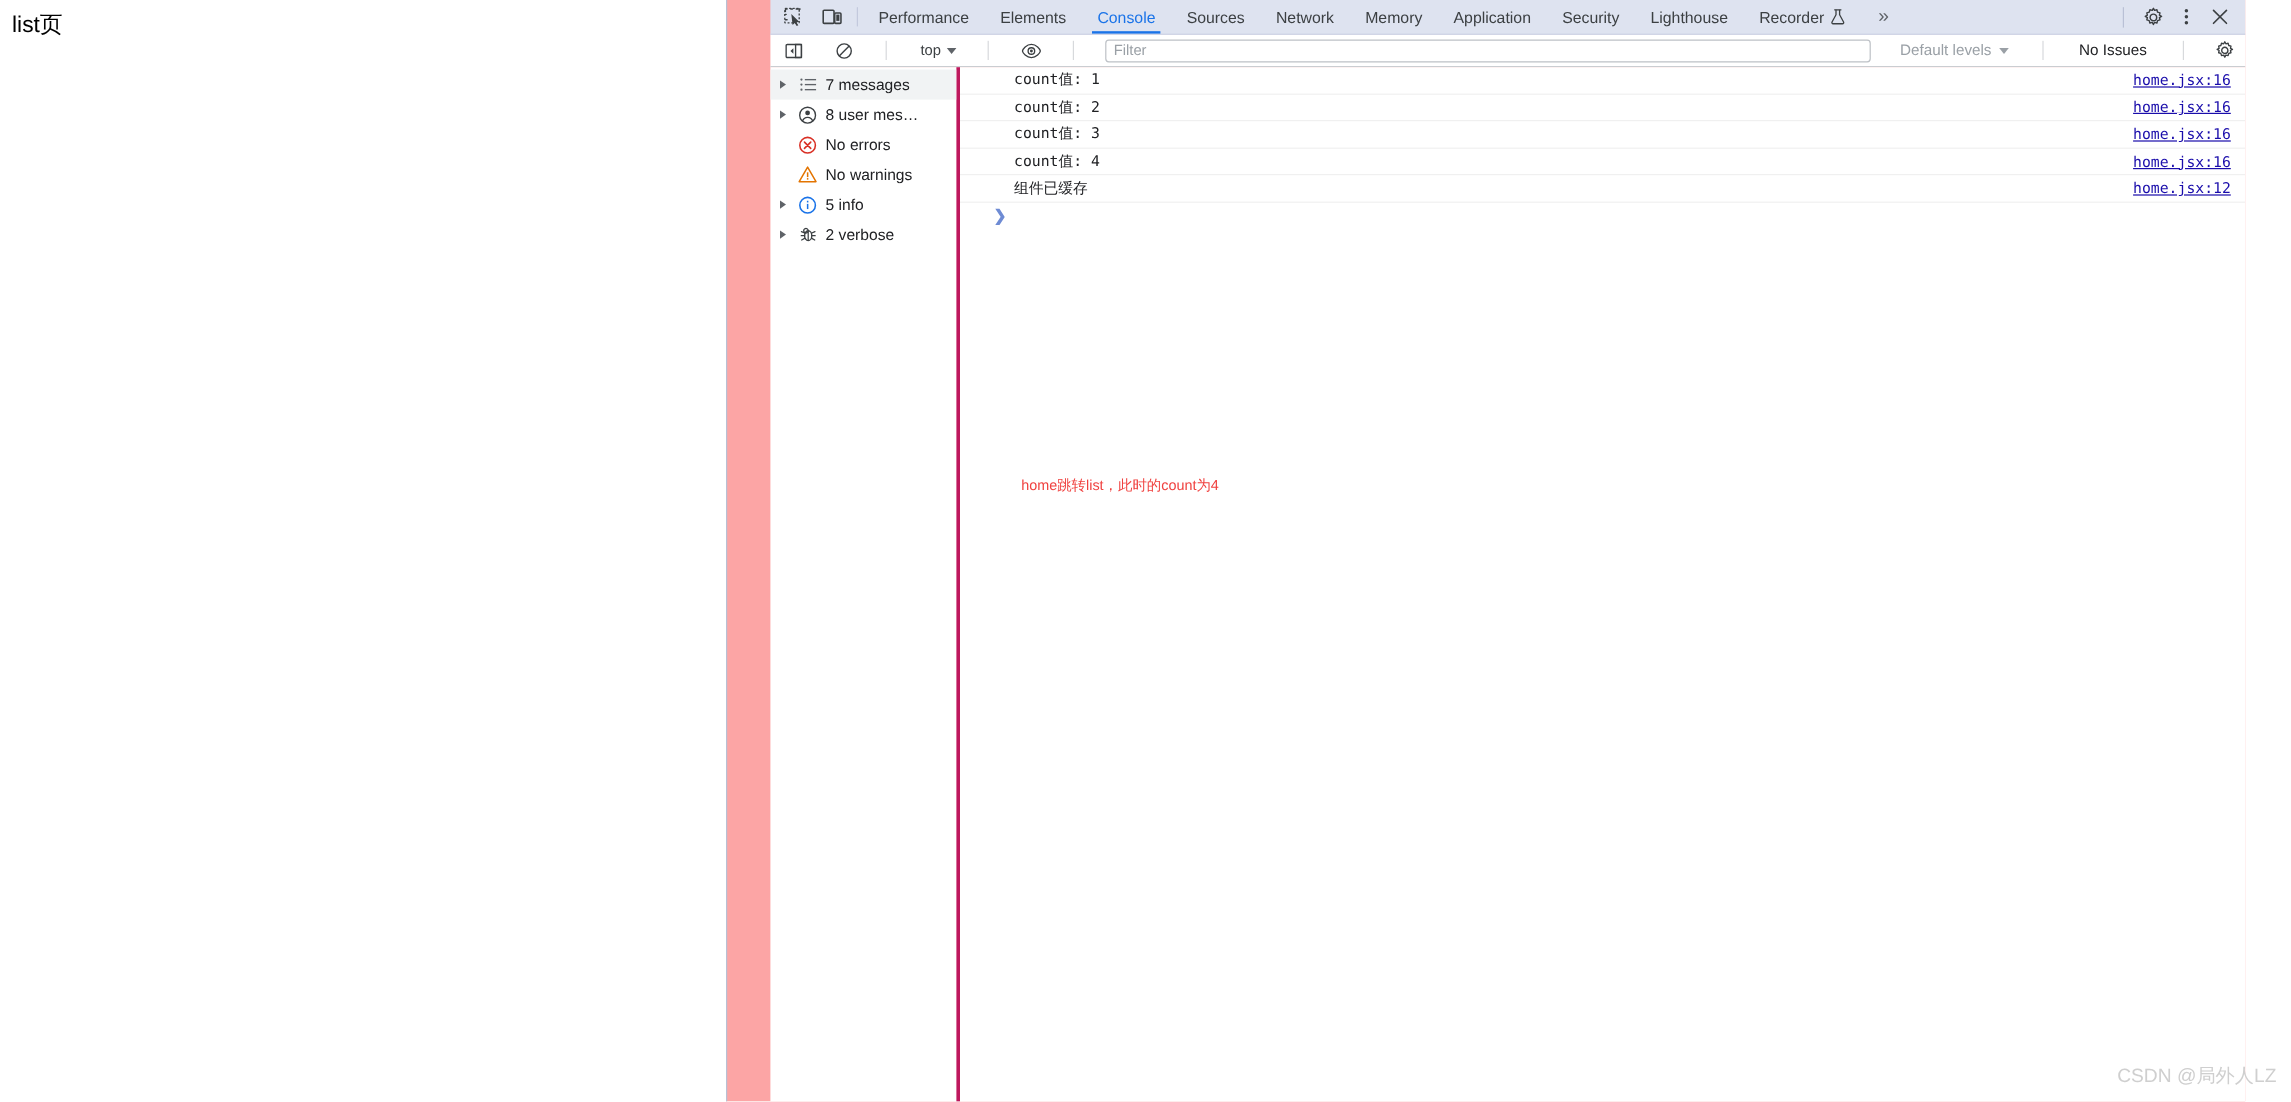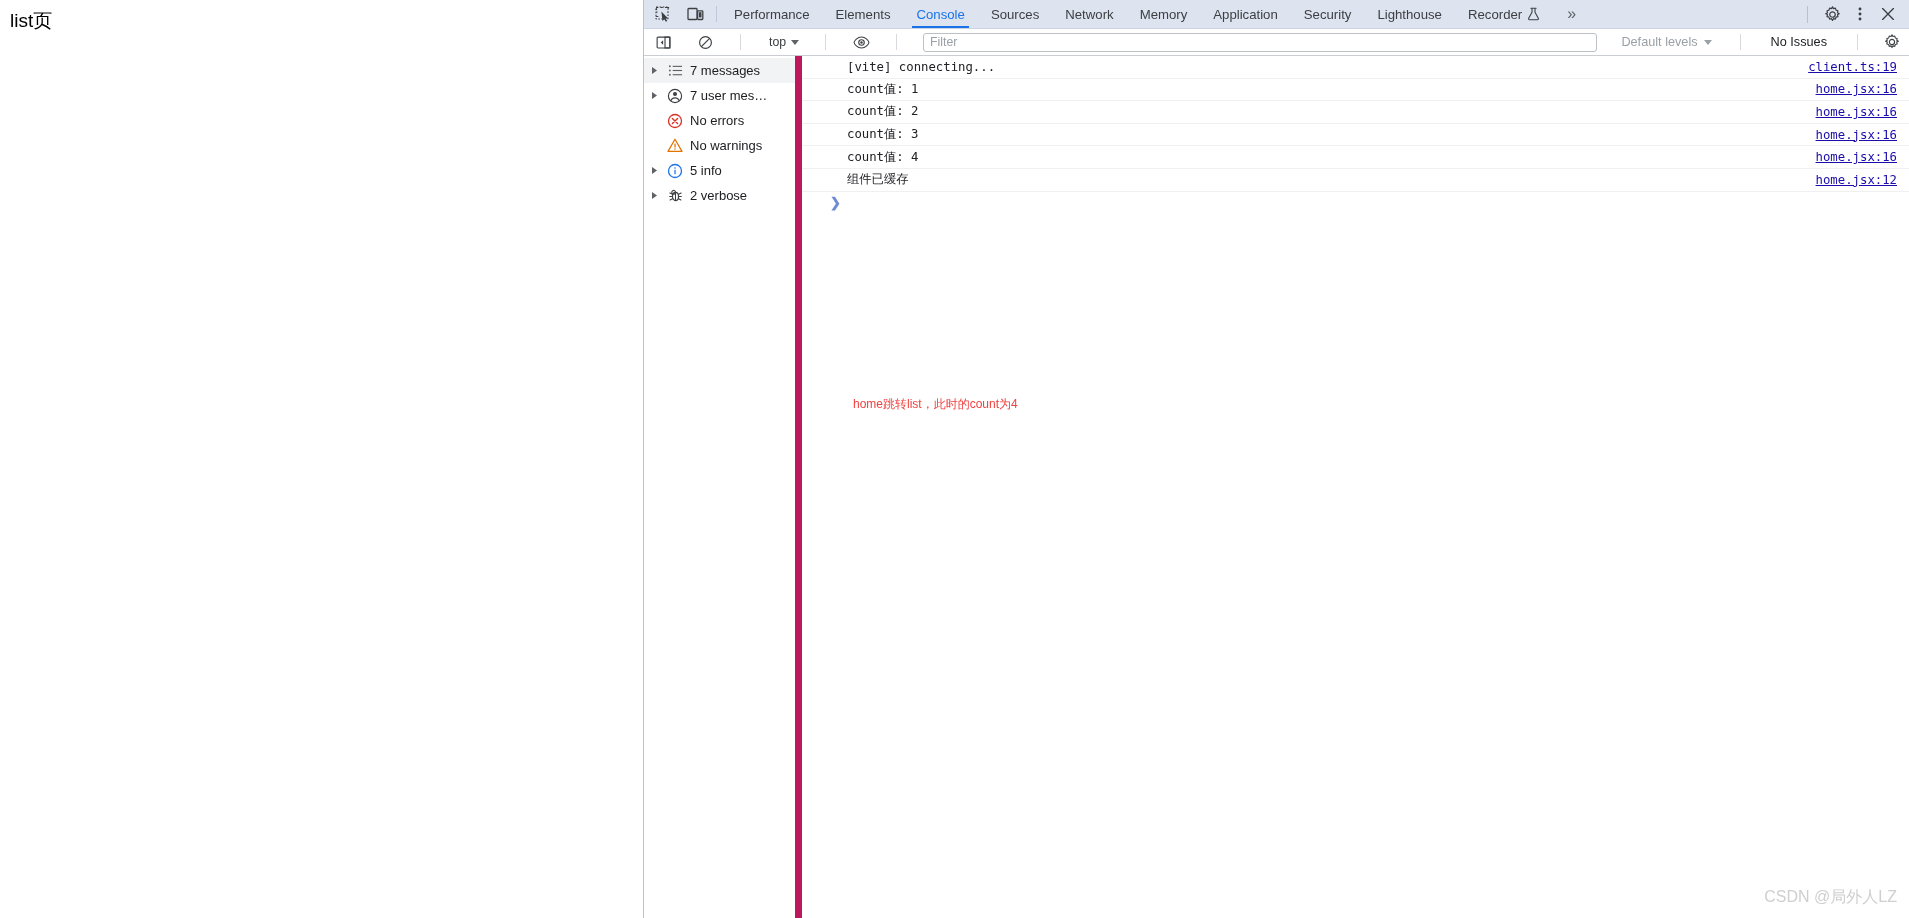--- a/index.html
+++ b/index.html
@@ -21,25 +21,25 @@
   }
   #page-title {
     position: absolute; left: 10px; top: 8px;
     font-size: 19px; color: #000000;
     font-family: "Liberation Sans", sans-serif;
     white-space: nowrap;
   }
 
   
   #devtools {
-    position: absolute; left: 643px; top: 0;
+    position: absolute; left: 605px; top: 0;
     width: 1266px; height: 918px;
-    background: #0f172a;
+    background: #fca5a5;
     border-left: 1px solid #b8c0d4;
-    display: flex; flex-direction: column;
+    display: flex; flex-direction: column; padding-left: 36px;
   }
 
   
   .tabstrip {
     height: 29px; min-height: 29px;
     background: #dee3f0;
     display: flex; align-items: stretch;
     border-bottom: 1px solid #cdd4e6;
     position: relative;
   }
@@ -113,21 +113,21 @@
   }
   .levels .caret { border-top-color:#9aa0a6; }
   .no-issues { font-size:12.7px; color:#202124; padding: 2px 8px; cursor:pointer; white-space:nowrap; }
   .ct-gear { width:24px;height:22px;display:flex;align-items:center;justify-content:center;color:#3c4043;cursor:pointer; }
 
   
   .console-body { flex:1; display:flex; min-height:0; }
 
   .sidebar {
     width: 158px; min-width:158px;
-    border-right: 7px solid #be185d;
+    border-right: 3px solid #be185d;
     background:#ffffff;
     padding-top: 2px;
     overflow: hidden;
   }
   .sb-row {
     display:flex; align-items:center; gap:6px;
     height: 25px; padding-left: 4px; padding-right: 4px;
     font-size: 13px; color: #202124; cursor: pointer;
     white-space: nowrap;
   }
@@ -346,21 +346,21 @@
                 <path d="M2 1 L7 4.5 L2 8 Z" fill="#5f6368"></path>
               </svg>
           </span>
           <span class="sb-icon">
             <svg width="16" height="16" viewBox="0 0 16 16" fill="none">
               <circle cx="8" cy="8" r="6.6" stroke="#3c4043" stroke-width="1.15" fill="none"></circle>
               <circle cx="8" cy="6.1" r="2" fill="#3c4043"></circle>
               <path d="M3.7 13.2c.6-2.3 2.3-3.4 4.3-3.4s3.7 1.1 4.3 3.4" stroke="#3c4043" stroke-width="1.15" fill="none"></path>
             </svg>
           </span>
-          <span class="sb-label">7 user mes…</span>
+          <span class="sb-label">8 user mes…</span>
         </div>
 
         <div class="sb-row">
           <span class="sb-arrow hidden"></span>
           <span class="sb-icon">
             <svg width="16" height="16" viewBox="0 0 16 16" fill="none">
               <circle cx="8" cy="8" r="6.5" stroke="#d93025" stroke-width="1.3" fill="none"></circle>
               <path d="M5.4 5.4 L10.6 10.6 M10.6 5.4 L5.4 10.6" stroke="#d93025" stroke-width="1.35" stroke-linecap="round"></path>
             </svg>
           </span>
@@ -409,24 +409,20 @@
               <path d="M8 5 L8 13.4" stroke="#3c4043" stroke-width="1.1"></path>
             </svg>
           </span>
           <span class="sb-label">2 verbose</span>
         </div>
       </div>
 
       <div class="messages">
 
         <div class="msg-row">
-          <span class="msg-text">[vite] connecting...</span>
-          <span class="msg-src">client.ts:19</span>
-        </div>
-        <div class="msg-row">
           <span class="msg-text">count值: 1</span>
           <span class="msg-src">home.jsx:16</span>
         </div>
         <div class="msg-row">
           <span class="msg-text">count值: 2</span>
           <span class="msg-src">home.jsx:16</span>
         </div>
         <div class="msg-row">
           <span class="msg-text">count值: 3</span>
           <span class="msg-src">home.jsx:16</span>

